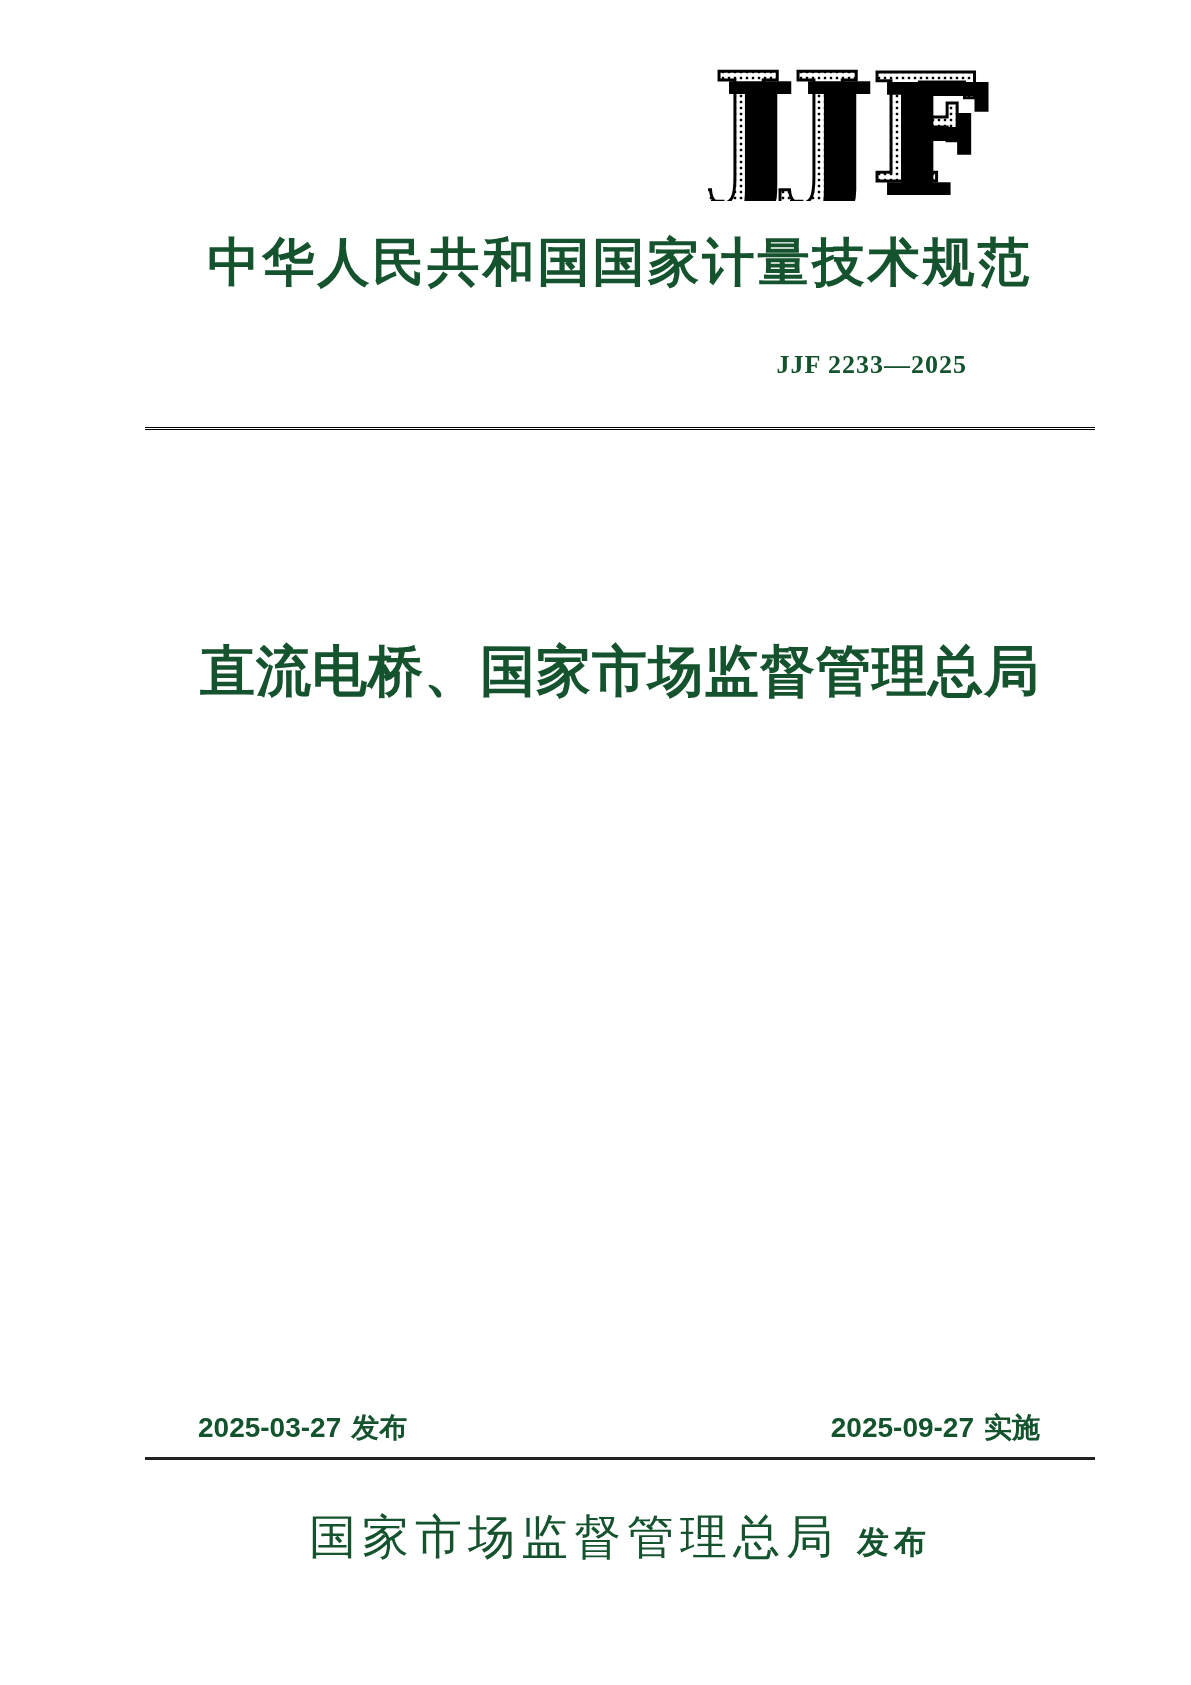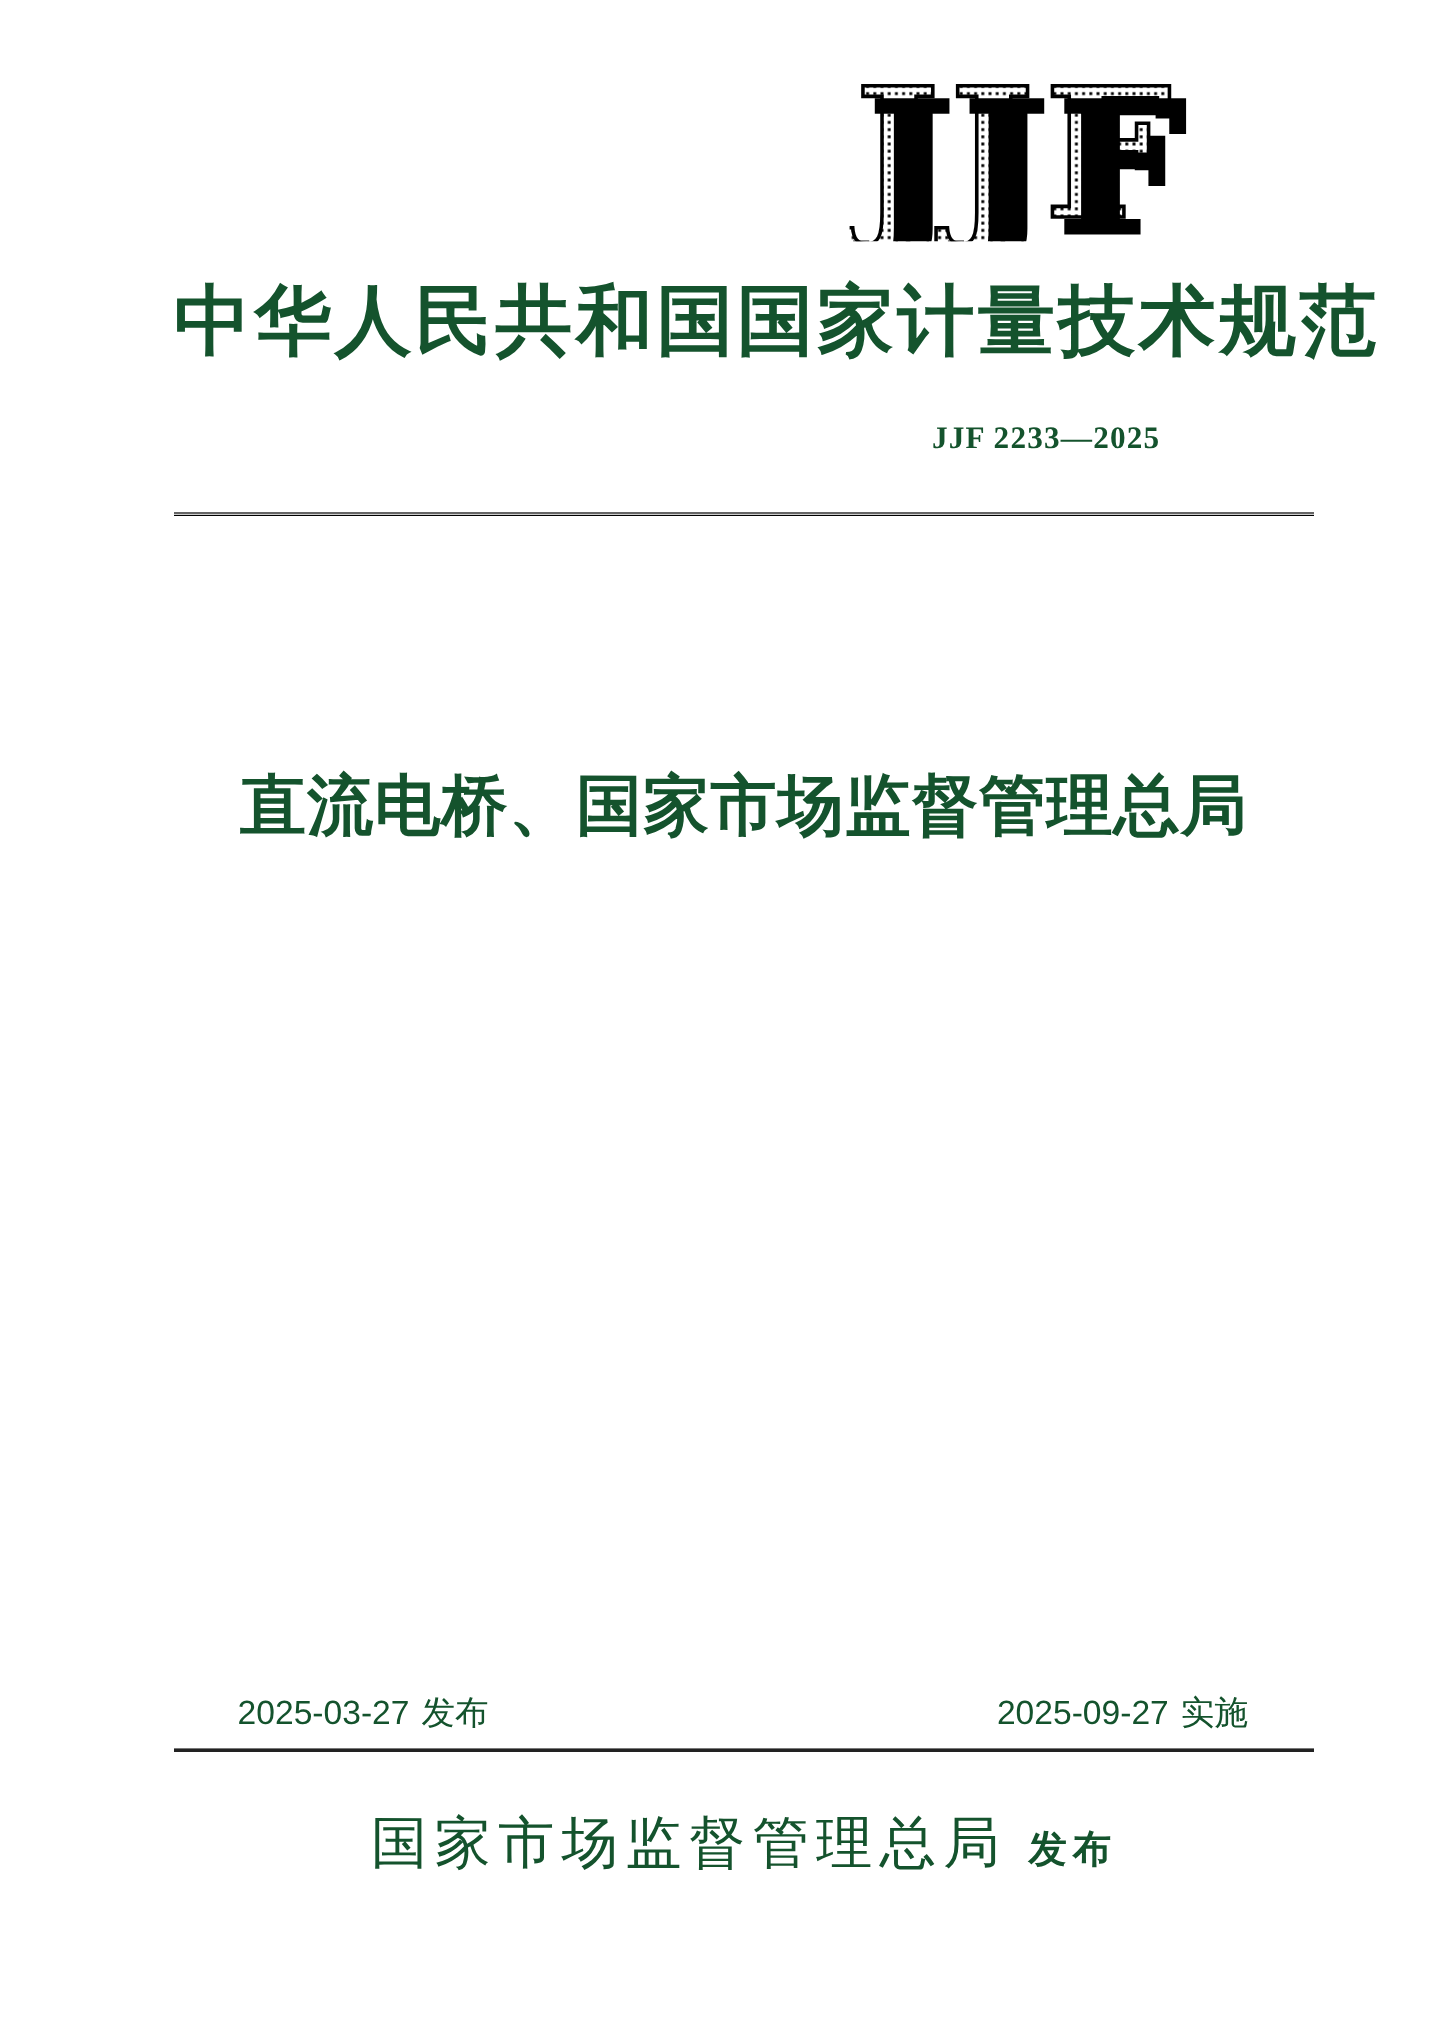--- a/index.html
+++ b/index.html
@@ -26,23 +26,23 @@
     right: 83px;
     width: 304px;
     height: 132px;
   }
   .header-title {
     position: absolute;
     top: 219px;
     left: 0;
     width: 100%;
     text-align: center;
-    font-family: Liberation Sans, sans-serif;
+    font-family: Liberation Mono, monospace;
     font-weight: bold;
-    font-size: 64px;
+    font-size: 52px;
     line-height: 64px;
     letter-spacing: 3px;
     white-space: nowrap;
   }
   .doc-number {
     position: absolute;
     top: 331px;
     right: 128px;
     font-family: "Liberation Serif", "DejaVu Serif", serif;
     font-weight: bold;
@@ -88,21 +88,21 @@
   }
   .dates {
     position: absolute;
     top: 1396px;
     left: 53px;
     right: 55px;
     display: flex;
     justify-content: space-between;
     align-items: baseline;
     font-family: "Liberation Sans", "DejaVu Sans", sans-serif;
-    font-weight: normal;
+    font-weight: bold;
     font-size: 28px;
     line-height: 32px;
     white-space: nowrap;
   }
   .date-item .date-label { margin-left: 10px; }
   .bottom-rule {
     position: absolute;
     top: 1441px;
     left: 0;
     width: 100%;

